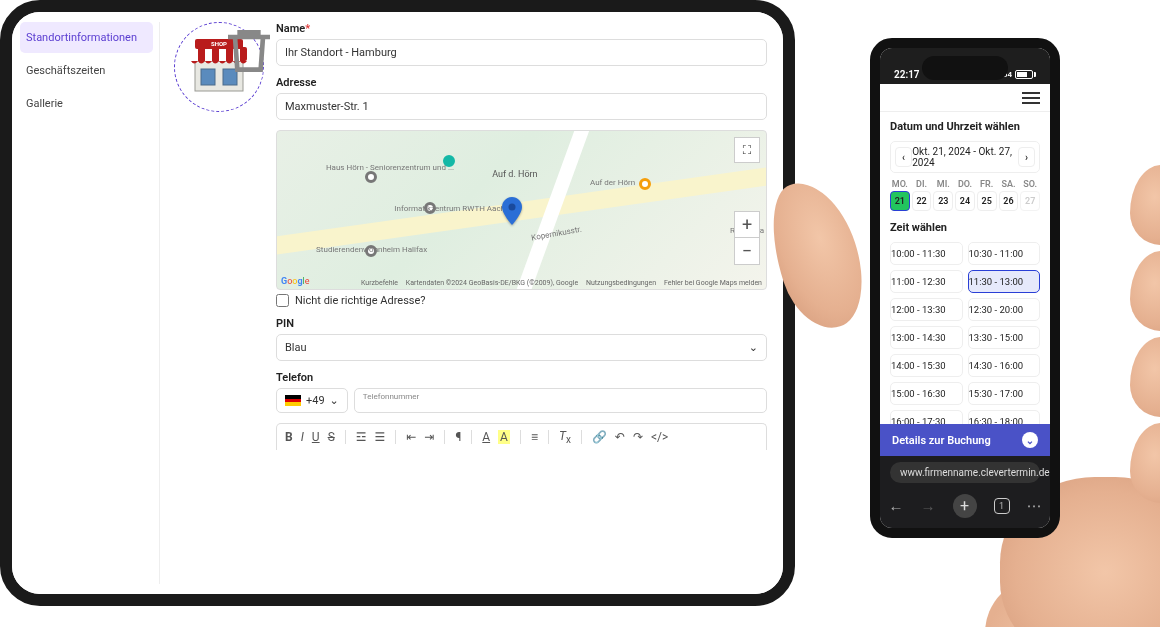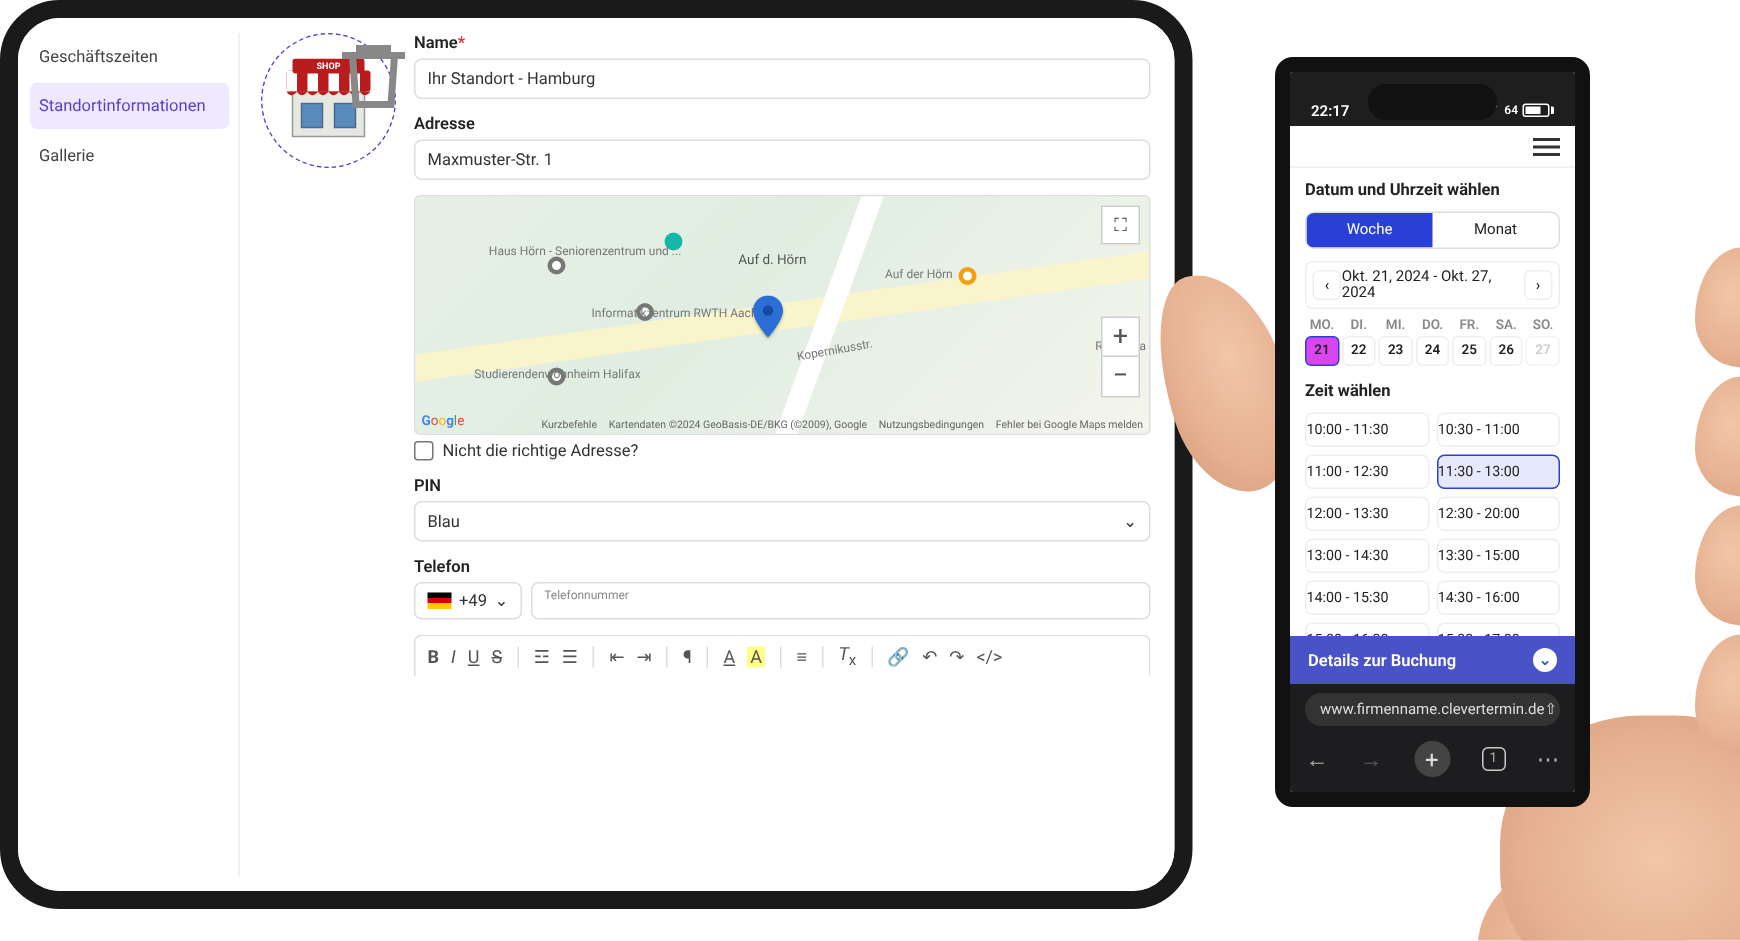--- a/index.html
+++ b/index.html
@@ -54,39 +54,39 @@
 .rte-body { border: 1px solid #ddd; border-radius: 0 0 5px 5px; padding: 10px 10px 20px; font-size: 11px; color: #aaa; font-style: italic; }
 
 
 .hand { position: absolute; right: -15px; top: 30px; width: 360px; height: 597px; pointer-events: none; }
 .hand-thumb { position: absolute; left: -38px; top: 150px; width: 80px; height: 150px; background: radial-gradient(ellipse at 60% 40%, #f2c6a8 0%, #e5b090 60%, #d49a7a 100%); border-radius: 45% 55% 50% 50% / 60% 50% 50% 40%; transform: rotate(-18deg); }
 .hand-fingers { position: absolute; right: -25px; top: 135px; width: 70px; height: 380px; }
 .hand-finger { width: 62px; height: 80px; background: radial-gradient(ellipse at 40% 40%, #f2c6a8 0%, #e5b090 60%, #d49a7a 100%); border-radius: 50% 40% 40% 50% / 60% 50% 50% 40%; margin-bottom: 6px; }
 .hand-palm { position: absolute; right: -35px; bottom: -40px; width: 210px; height: 190px; background: radial-gradient(ellipse, #f2c6a8 0%, #e5b090 60%, #d49a7a 100%); border-radius: 45%; }
 .hand-wrist { position: absolute; right: 50px; bottom: -90px; width: 140px; height: 140px; background: radial-gradient(ellipse, #f2c6a8 0%, #e5b090 70%); border-radius: 40%; }
 
-.phone-frame { position: absolute; right: 100px; top: 38px; width: 210px; height: 500px; border: 10px solid #111; border-radius: 12px; background: #fff; overflow: hidden; z-index: 2; }
+.phone-frame { position: absolute; right: 100px; top: 38px; width: 190px; height: 500px; border: 10px solid #111; border-radius: 22px; background: #fff; overflow: hidden; z-index: 2; }
 .phone-notch { position: absolute; top: 8px; left: 50%; transform: translateX(-50%); width: 86px; height: 24px; background: #111; border-radius: 14px; z-index: 3; }
 .phone-status { height: 36px; background: #1e1e1e; color: #fff; display: flex; justify-content: space-between; align-items: flex-end; padding: 0 14px 4px; font-size: 10px; font-weight: 600; }
 .phone-status .right { display: flex; gap: 4px; align-items: center; }
 .phone-screen { background: #fff; height: calc(100% - 36px - 72px); overflow: hidden; position: relative; }
 .phone-topbar { height: 28px; display: flex; justify-content: flex-end; align-items: center; padding: 0 10px; border-bottom: 1px solid #eee; }
 .hamburger { display: flex; flex-direction: column; gap: 3px; cursor: pointer; }
 .hamburger span { width: 18px; height: 2px; background: #333; }
 .phone-content { padding: 8px 10px; font-size: 10px; color: #222; }
 .phone-h { font-size: 11px; font-weight: 700; margin-bottom: 8px; }
 .toggle-group { display: flex; border: 1px solid #ddd; border-radius: 6px; overflow: hidden; margin-bottom: 8px; }
 .toggle-group div { flex: 1; text-align: center; padding: 6px 0; font-size: 10px; cursor: pointer; }
 .toggle-group .active { background: #2a3fd6; color: #fff; }
 .week-nav { display: flex; align-items: center; justify-content: space-between; border: 1px solid #eee; border-radius: 5px; padding: 4px; margin-bottom: 6px; font-size: 10px; }
 .week-nav button { border: 1px solid #eee; background: #fff; width: 20px; height: 20px; border-radius: 4px; font-size: 10px; cursor: pointer; }
 .day-header, .day-row { display: grid; grid-template-columns: repeat(7, 1fr); gap: 2px; text-align: center; font-size: 9px; }
 .day-header { color: #888; font-weight: 600; margin-bottom: 2px; }
 .day-row div { border: 1px solid #eee; border-radius: 4px; padding: 4px 0; cursor: pointer; font-weight: 600; }
-.day-row .selected { background: #d946ef; border-color: #2a3fd6; }
+.day-row .selected { background: #22c55e; border-color: #2a3fd6; }
 .day-row .disabled { color: #ccc; border-color: #f3f3f3; }
 .time-grid { display: grid; grid-template-columns: 1fr 1fr; gap: 5px; margin-top: 4px; }
 .time-slot { border: 1px solid #eee; border-radius: 5px; padding: 5px 0; text-align: left; font-size: 9.5px; cursor: pointer; }
 .time-slot.selected { background: #e6e9fb; border-color: #2a3fd6; }
 .booking-banner { position: absolute; left: 0; right: 0; bottom: 0; background: #4a52c7; color: #fff; padding: 8px 12px; font-size: 11px; font-weight: 600; display: flex; justify-content: space-between; align-items: center; }
 .booking-banner .chev { width: 16px; height: 16px; border-radius: 50%; background: #fff; color: #4a52c7; display: flex; align-items: center; justify-content: center; font-size: 10px; }
 .phone-browser { height: 72px; background: #1d1d1f; color: #b3b3b3; display: flex; flex-direction: column; }
 .url-bar { margin: 6px 10px 0; background: #333; border-radius: 14px; padding: 5px 10px; font-size: 10px; color: #ddd; display: flex; justify-content: space-between; align-items: center; }
 .browser-nav { display: flex; justify-content: space-around; align-items: center; flex: 1; font-size: 15px; }
 .browser-nav .plus { width: 24px; height: 24px; border-radius: 50%; background: #444; color: #ddd; display: flex; align-items: center; justify-content: center; font-size: 16px; }
@@ -94,22 +94,22 @@
 .battery-body { width: 18px; height: 9px; border: 1px solid #fff; border-radius: 2px; position: relative; }
 .battery-body::after { content: ""; position: absolute; left: 1px; top: 1px; bottom: 1px; width: 60%; background: #fff; }
 .battery-tip { width: 2px; height: 5px; background: #fff; border-radius: 0 1px 1px 0; }
 </style>
 </head>
 <body>
 
 <div class="tablet-frame">
   <div class="tablet-screen">
     <aside class="sidebar">
+      <div class="sidebar-item active">Standortinformationen</div>
       <div class="sidebar-item">Geschäftszeiten</div>
-      <div class="sidebar-item active">Standortinformationen</div>
       <div class="sidebar-item">Gallerie</div>
     </aside>
 
     <div class="main">
       <div class="main-row">
 
         <div class="shop-logo">
           <svg viewBox="0 0 64 56">
             <rect x="8" y="22" width="48" height="30" fill="#e8e8e2" stroke="#9a9a94" stroke-width="1"></rect>
             <rect x="4" y="8" width="56" height="14" rx="2" fill="#b91c1c"></rect>
@@ -269,24 +269,20 @@
     <div class="phone-topbar">
       <div class="hamburger">
           <span></span>
           <span></span>
           <span></span>
         </div>
     </div>
     <div class="phone-content">
       <div class="phone-h">Datum und Uhrzeit wählen</div>
 
-      <div class="toggle-group">
-        <div class="active">Woche</div>
-        <div>Monat</div>
-      </div>
 
       <div class="week-nav">
         <button>‹</button>
         <span>Okt. 21, 2024 - Okt. 27, 2024</span>
         <button>›</button>
       </div>
 
       <div class="day-header">
         <div>MO.</div>
           <div>DI.</div>

